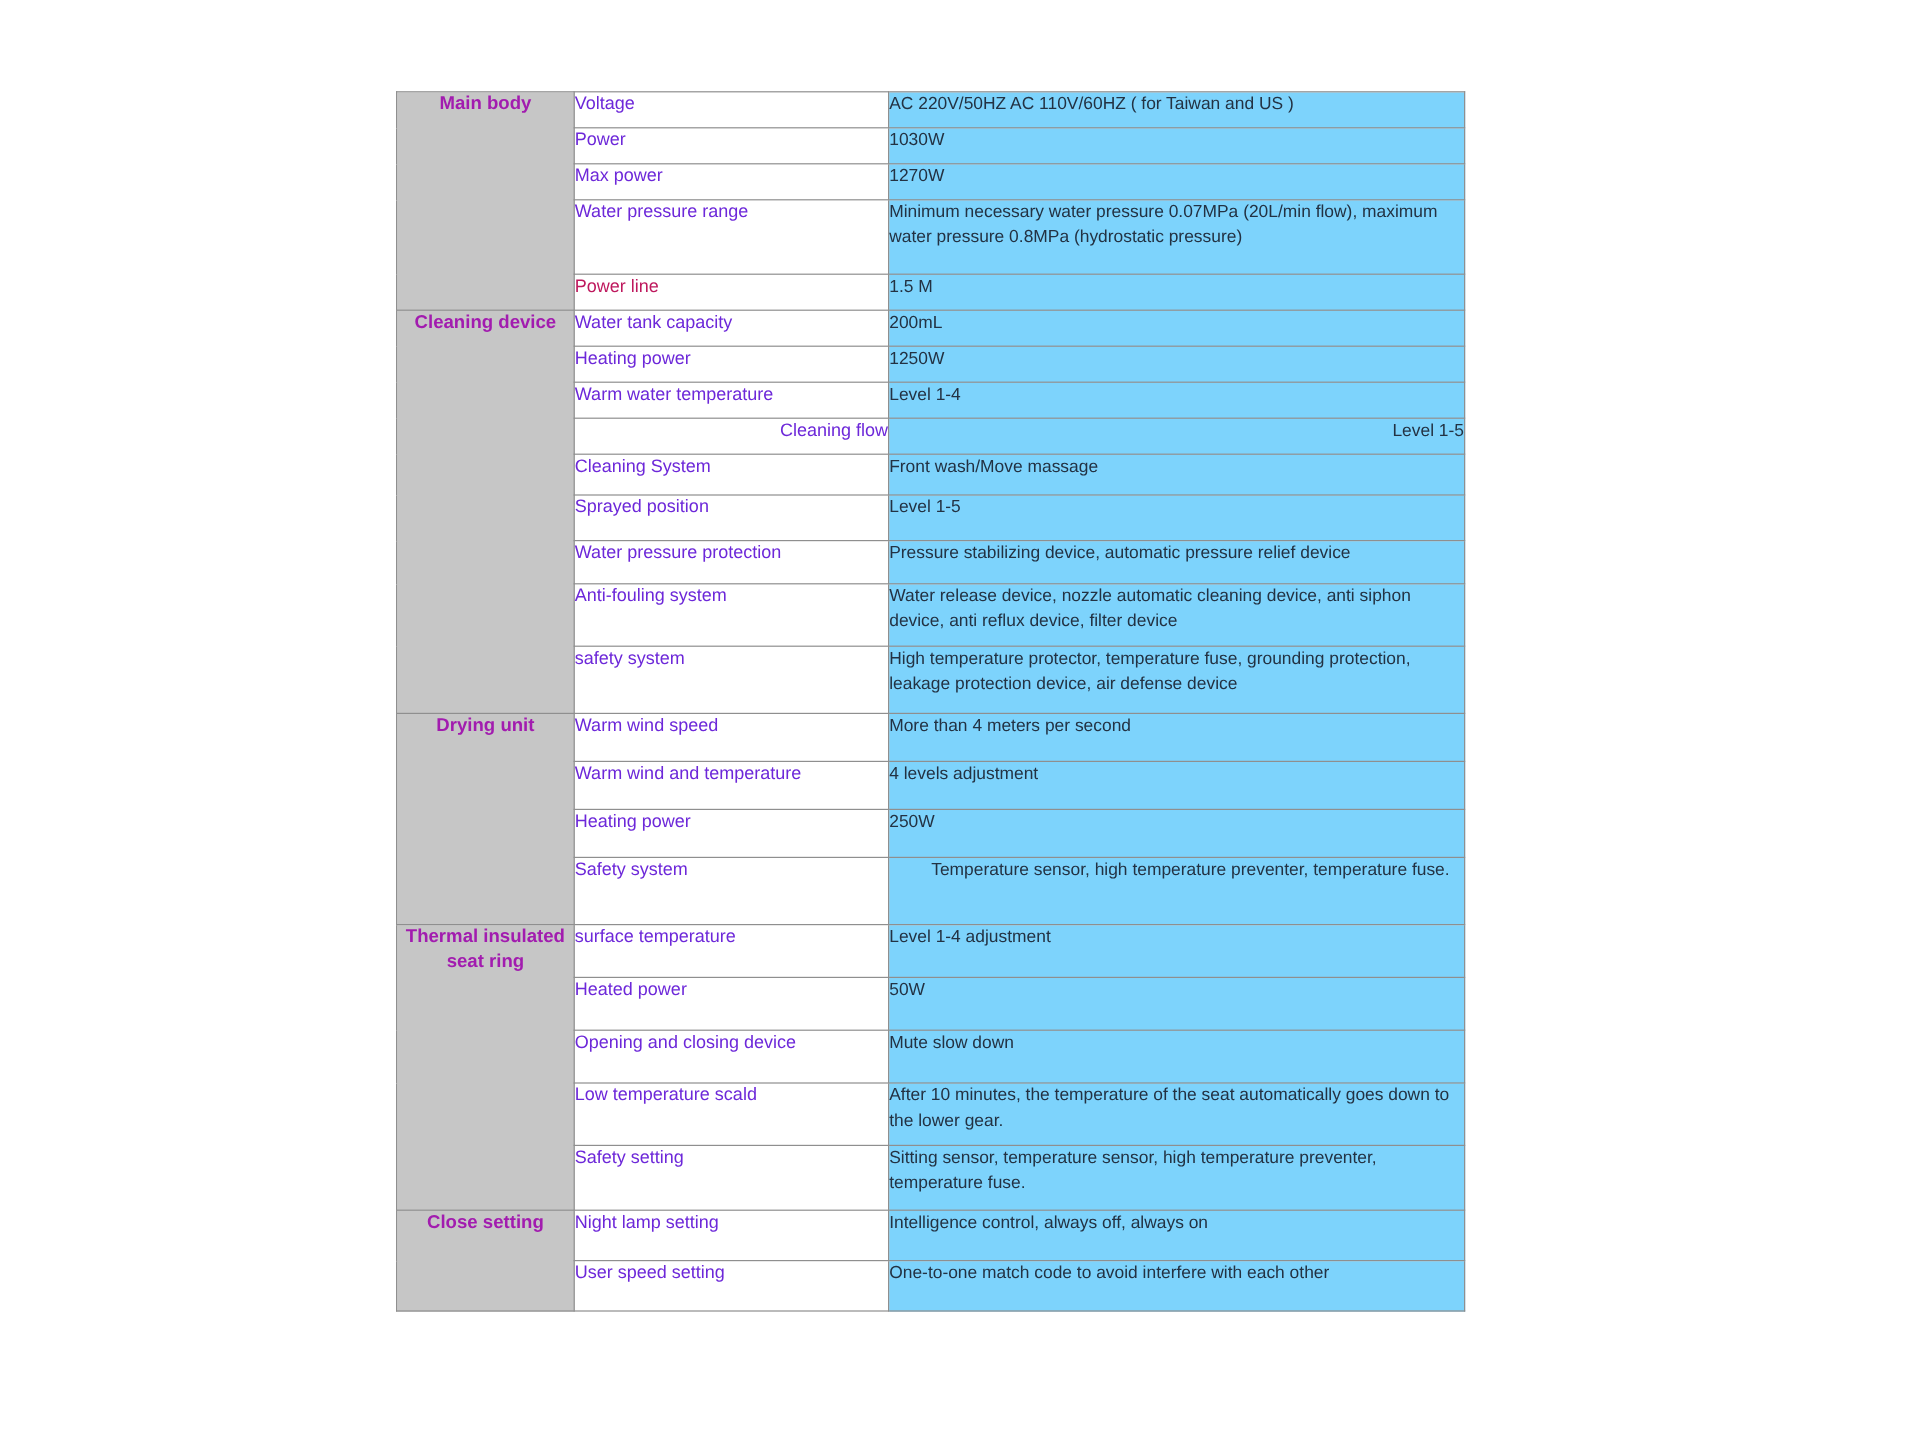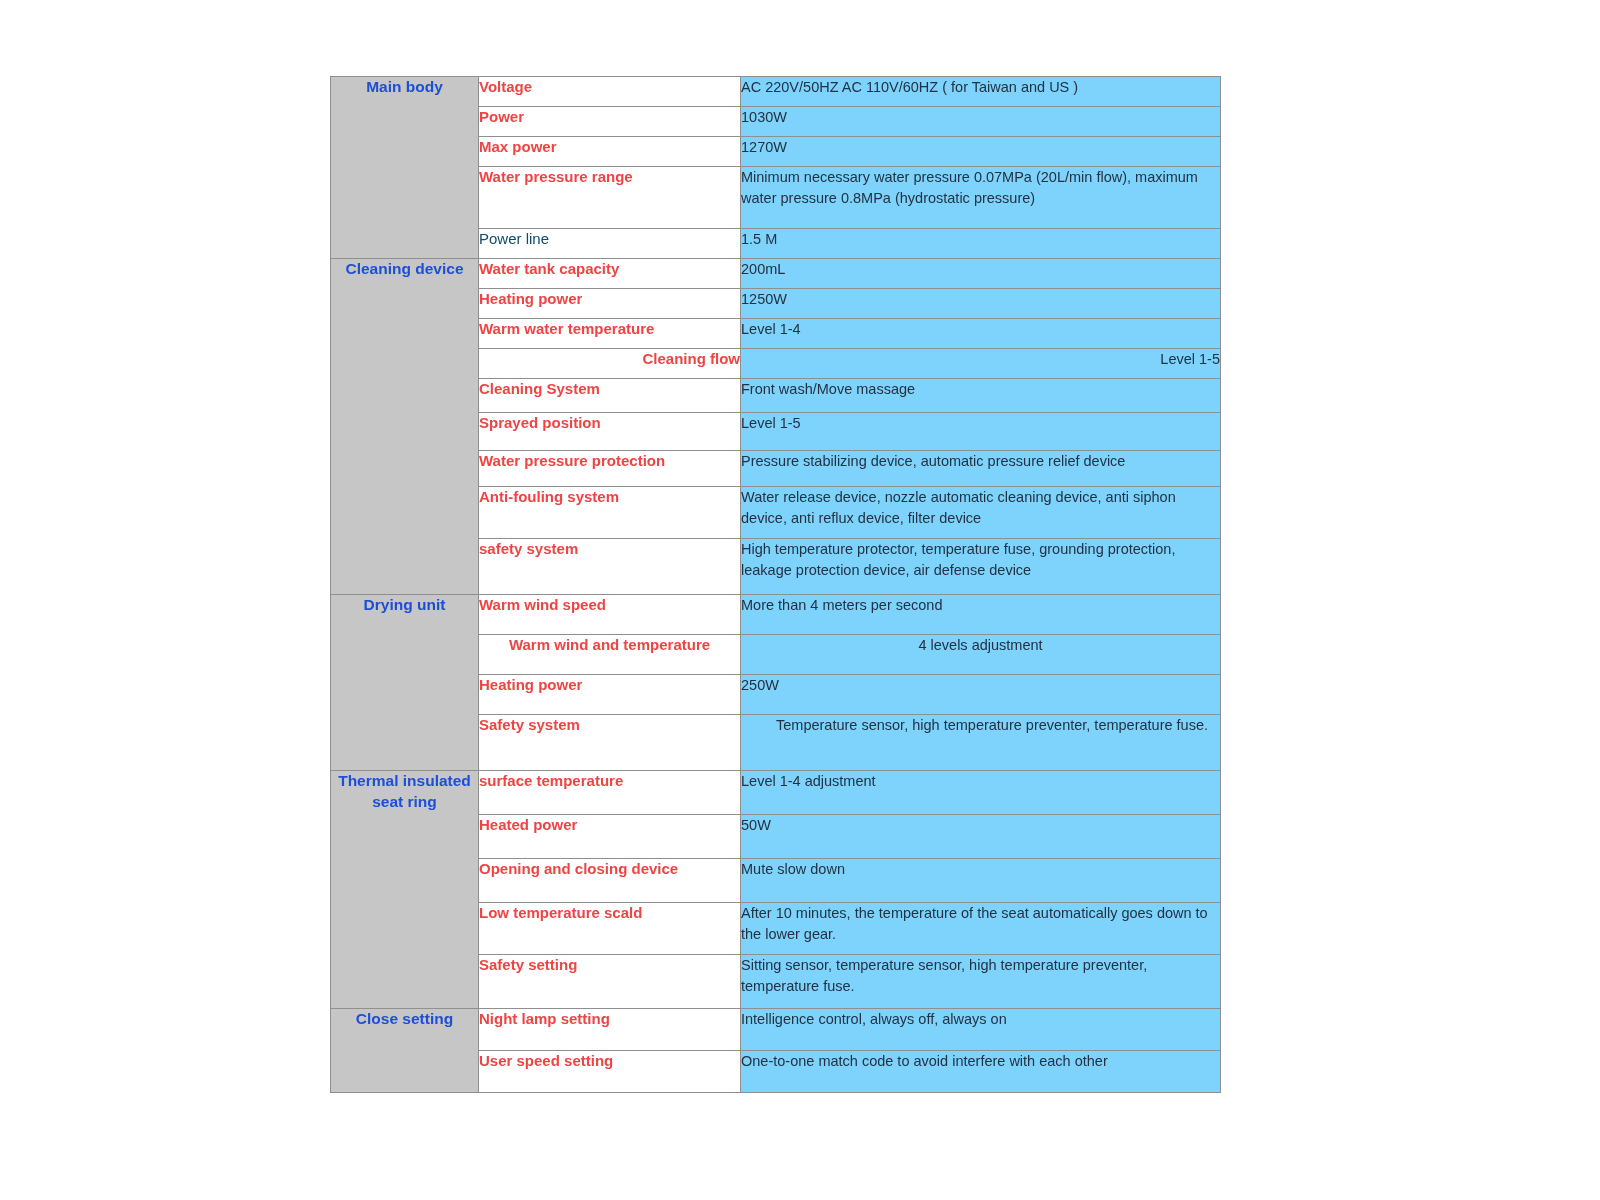--- a/index.html
+++ b/index.html
@@ -40,36 +40,36 @@
   col.c-group { width: 148px; }
   col.c-item  { width: 262px; }
   col.c-value { width: 480px; }
 
   td.group {
     background: #c6c6c6;
     text-align: center;
     vertical-align: middle;
     font-weight: bold;
     font-size: 15.5px;
-    color: #1d4ed8;
+    color: #a21caf;
     line-height: 1.35;
     padding: 4px 6px;
     margin-left: 46px;
   }
   td.item {
-    font-weight: bold;
+    font-weight: normal;
     font-size: 15px;
-    color: #ef4444;
+    color: #6d28d9;
     padding: 7px 0 7px 12px;
     line-height: 1.3;
     background: #ffffff;
   }
   td.item.light {
     font-weight: normal;
-    color: #0c4a6e;
+    color: #be185d;
   }
   td.value {
     font-size: 14.5px;
     color: #233243;
     padding: 7px 10px 7px 10px;
     line-height: 1.45;
     background: #7dd3fc;
   }
   td.value.justify {
     text-align: justify;
@@ -145,21 +145,21 @@
           </tr>
           <tr style="height: 56px;">
             <td class="item">safety system</td>
             <td class="value">High temperature protector, temperature fuse, grounding protection, leakage protection device, air defense device</td>
           </tr>
           <tr style="height: 40px;">
             <td class="group" rowspan="4">Drying unit</td>
             <td class="item">Warm wind speed</td>
             <td class="value">More than 4 meters per second</td>
           </tr>
-          <tr style="height: 40px; text-align: center;">
+          <tr style="height: 40px;">
             <td class="item">Warm wind and temperature</td>
             <td class="value">4 levels adjustment</td>
           </tr>
           <tr style="height: 40px;">
             <td class="item">Heating power</td>
             <td class="value">250W</td>
           </tr>
           <tr style="height: 56px;">
             <td class="item">Safety system</td>
             <td class="value justify">Temperature sensor, high temperature preventer, temperature fuse.</td>

